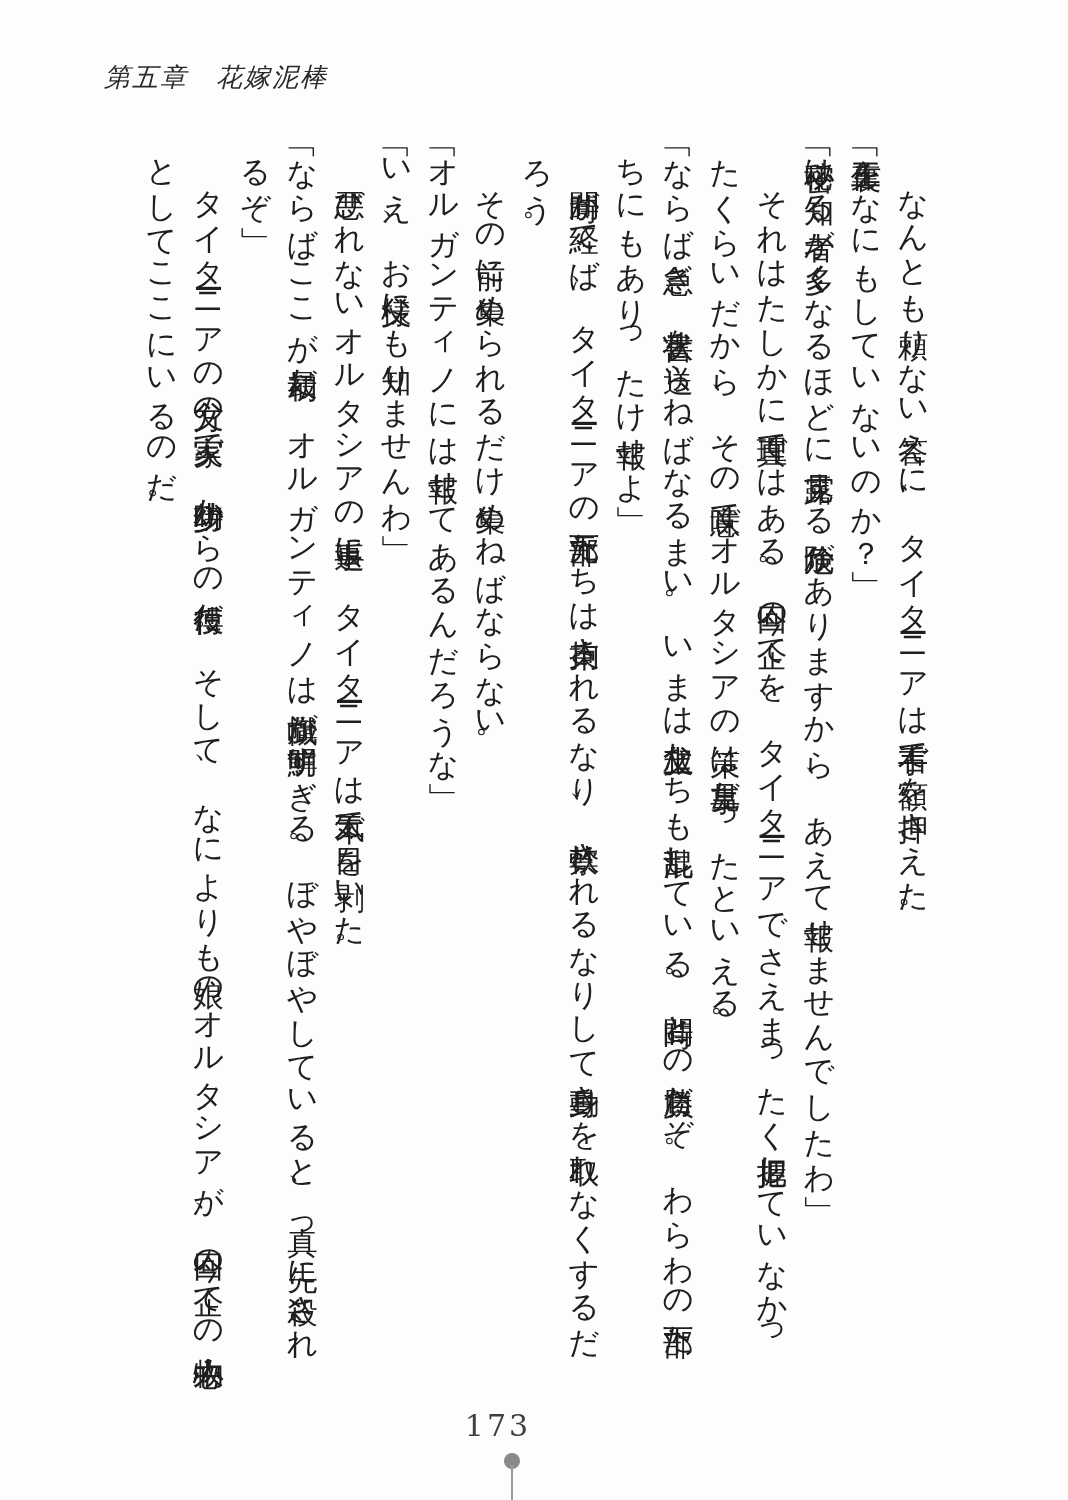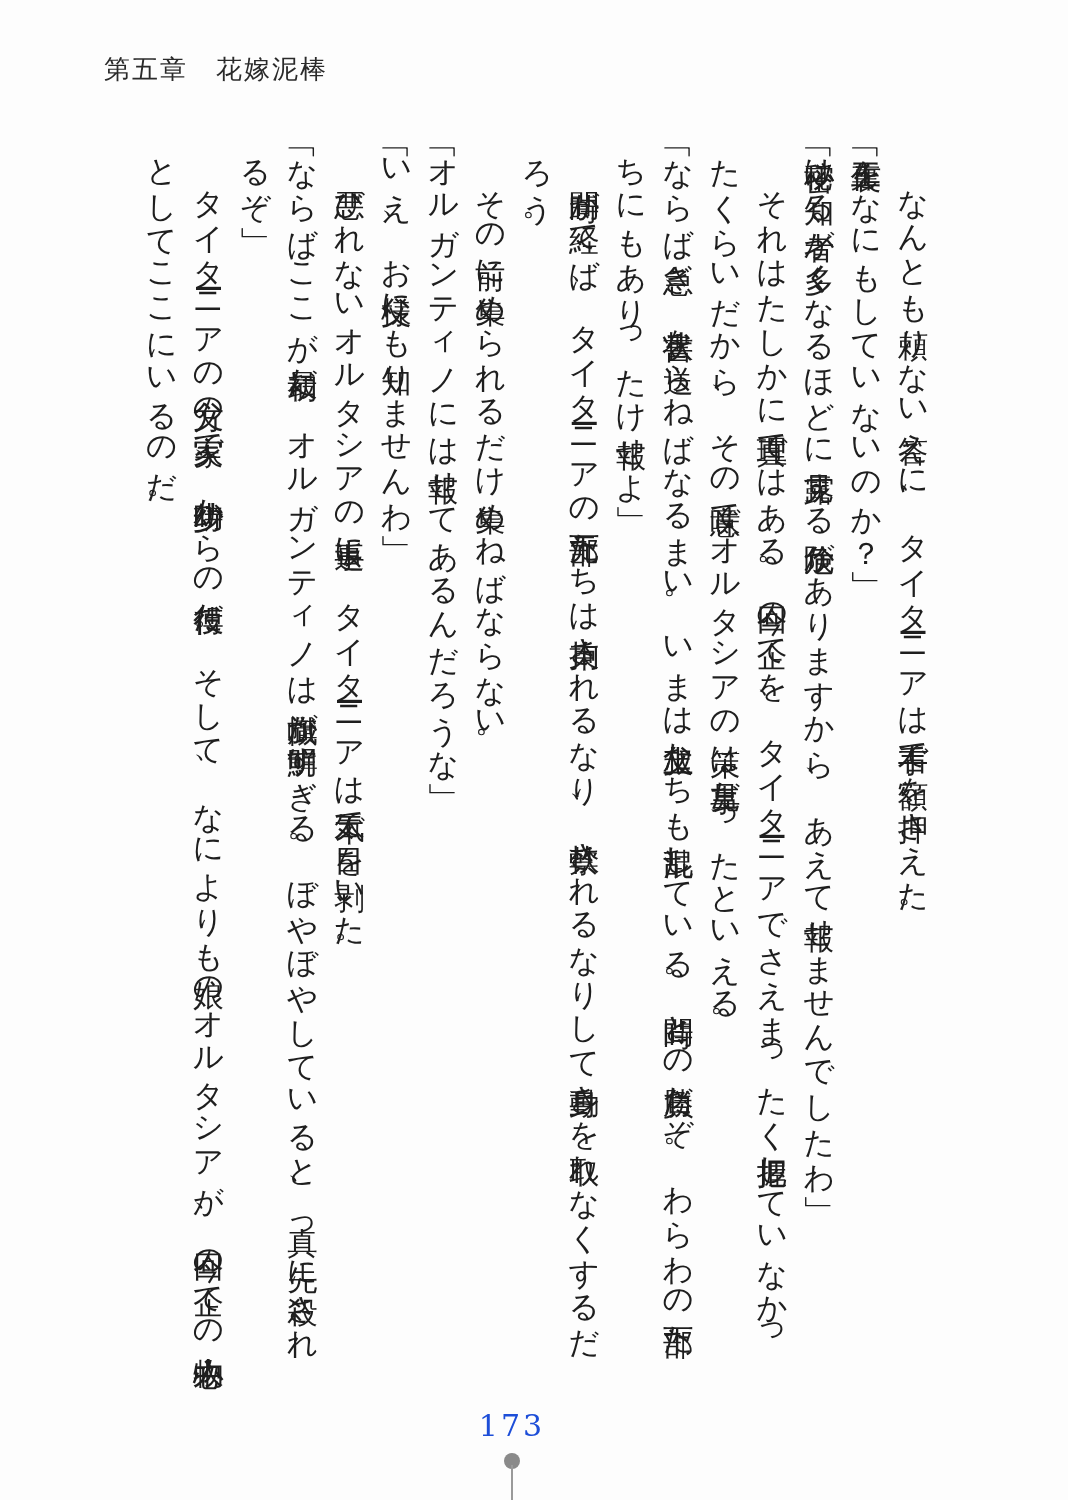--- a/index.html
+++ b/index.html
@@ -14,50 +14,51 @@
     overflow: hidden;
     font-family: "DejaVu Serif", "Liberation Serif", serif;
   }
   .page {
     position: absolute;
     inset: 0;
   }
   .chapter-header {
     position: absolute;
     left: 104px;
-    top: 52px;
+    top: 60px;
     font-size: 26px;
     letter-spacing: 2px;
     color: #2a2a2a;
     white-space: nowrap;
+    font-style: italic;
   }
   .text-block {
     position: absolute;
     top: 138px;
     right: 132px;
     height: 1222px;
     writing-mode: vertical-rl;
     text-orientation: mixed;
     font-size: 30.5px;
     line-height: 1.54;
     color: #1e1e1e;
     letter-spacing: 0;
   }
   .text-block p {
     margin: 0;
     padding: 0;
   }
   .page-number {
     position: absolute;
-    left: 462px;
+    left: 448px;
     top: 1408px;
     width: 100px;
     text-align: center;
     font-size: 30px;
-    color: #1d4ed8;
+    color: #404040;
     letter-spacing: 3px;
   }
   .ornament-dot {
     position: absolute;
     left: 504px;
     top: 1453px;
     width: 16px;
     height: 16px;
     border-radius: 50%;
     background: #8a8a8a;

